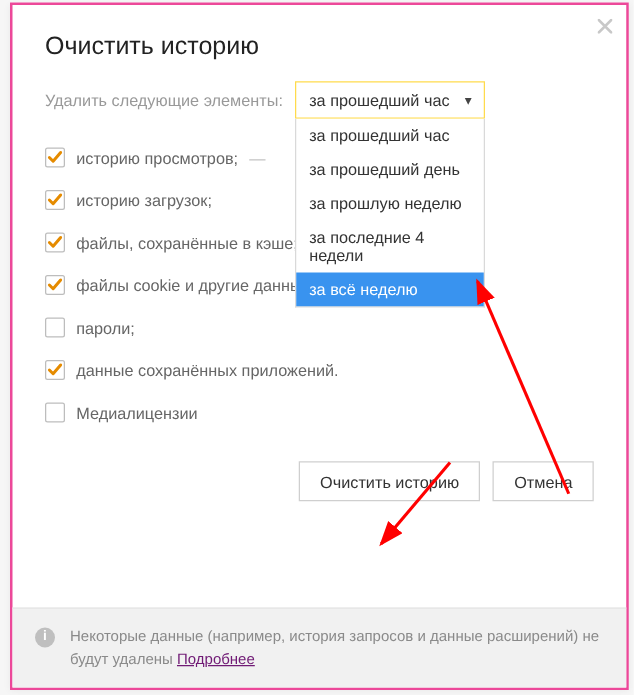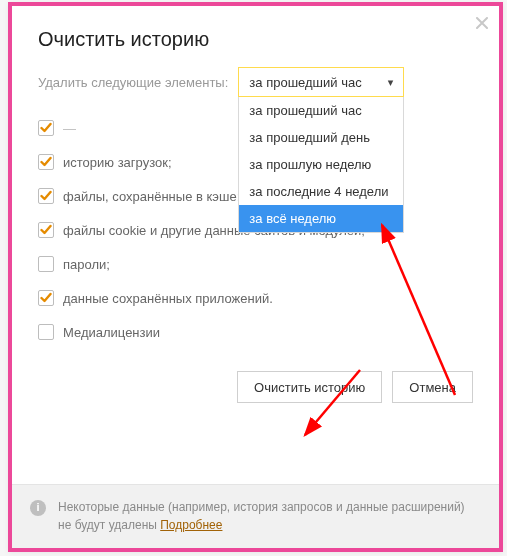--- a/index.html
+++ b/index.html
@@ -8,39 +8,39 @@
     font-family:Arial,Helvetica,sans-serif;
     font-size:13px;
     color:#333;
     background:#f6f6f6;
     position:relative;
     box-sizing:border-box;
   }
   .frame{
     position:absolute;left:8px;top:2px;right:4px;bottom:4px;
     background:#fff;
-    border:4px solid #ec4899;
+    border:2px solid #ec4899;
     box-shadow:0 1px 6px rgba(0,0,0,.06);
   }
   .close-x{
     position:absolute;right:8px;top:8px;
     width:18px;height:18px;border-radius:50%;
     display:flex;align-items:center;justify-content:center;
     color:#c8c8c8;font-size:16px;line-height:1;cursor:pointer;
   }
   h1{
     margin:0;padding:22px 26px 16px 26px;
     font-size:20px;font-weight:400;color:#222;
   }
   .row-delete{
     display:flex;align-items:center;gap:10px;
     padding:0 26px 14px 26px;color:#999;font-size:13px;
   }
   .select{
-    position:relative;width:166px;
+    position:relative;width:152px;
   }
   .select-btn{
     width:100%;height:30px;box-sizing:border-box;
     border:1px solid #ffdb4d;background:#fff;
     display:flex;align-items:center;justify-content:space-between;
     padding:0 10px;cursor:pointer;font-size:13px;color:#333;
   }
   .select-btn .chev{font-size:11px;color:#444}
   .dropdown{
     position:absolute;left:0;right:0;top:30px;z-index:5;
@@ -79,21 +79,21 @@
     background:#f1f1f1;border-top:1px solid #e4e4e4;
     padding:14px 18px;display:flex;gap:12px;align-items:flex-start;
     color:#8a8a8a;font-size:12px;line-height:1.45;
   }
   .info-ico{
     width:16px;height:16px;border-radius:50%;
     background:#bfbfbf;color:#fff;font-weight:bold;font-size:11px;
     display:flex;align-items:center;justify-content:center;flex-shrink:0;
     margin-top:1px;
   }
-  .footer a{color:#a16207;text-decoration:underline}
+  .footer a{color:#701a75;text-decoration:underline}
   
   .arrows{position:absolute;inset:0;pointer-events:none;z-index:10}
 </style>
 </head>
 <body>
 
 <div class="frame">
 
   <div class="close-x">
     <svg width="12" height="12" viewBox="0 0 12 12">
@@ -120,20 +120,21 @@
     </div>
   </div>
 
   <div class="items" id="items">
       <div class="item">
         <span class="chk on">
           <svg width="12" height="12" viewBox="0 0 12 12">
             <path d="M1.5 6 L4.5 9 L10.5 2" fill="none" stroke="#e58b00" stroke-width="2.4" stroke-linecap="round" stroke-linejoin="round"></path>
           </svg>
         </span>
+        <span>историю просмотров;</span>
         <span class="hint">  —</span>
       </div>
       <div class="item">
         <span class="chk on">
           <svg width="12" height="12" viewBox="0 0 12 12">
             <path d="M1.5 6 L4.5 9 L10.5 2" fill="none" stroke="#e58b00" stroke-width="2.4" stroke-linecap="round" stroke-linejoin="round"></path>
           </svg>
         </span>
         <span>историю загрузок;</span>
       </div>

